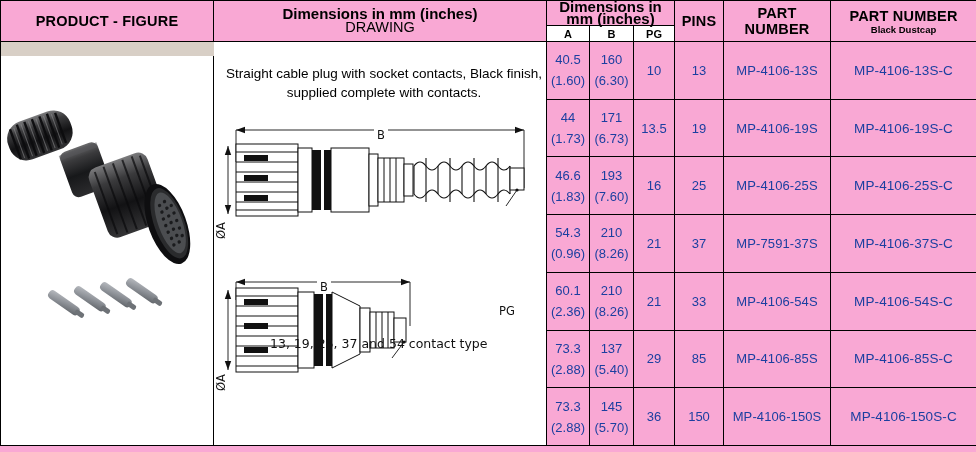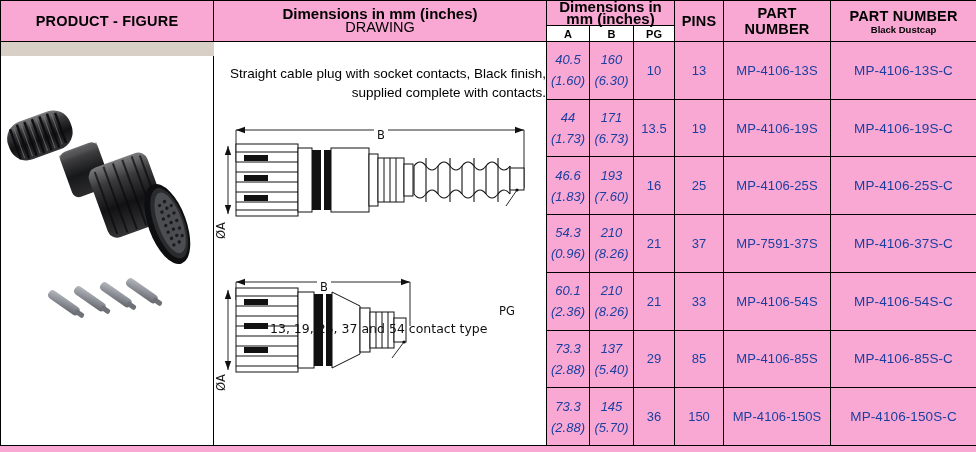--- a/index.html
+++ b/index.html
@@ -68,25 +68,24 @@
     font-size: 13.5px;
     letter-spacing: 0.1px;
     margin-top: 48px;
   }
   .cell-stack {
     display: flex;
     flex-direction: column;
     justify-content: center;
     height: 100%;
     line-height: 21px;
-    font-style: italic;
   }
   .rowcell { height: 55.5px; }
   .desc {
-    text-align: right;
+    text-align: center;
     font-size: 13.5px;
     line-height: 19px;
     padding: 8px 0 0 8px;
   }
   
   .figure-cell {
     position: relative;
     padding: 0;
     background: #fff;
   }
@@ -376,21 +375,21 @@
               <line x1="14" y1="188" x2="14" y2="268"></line>
               <path d="M14 188 l-3.2 9 h6.4 z" fill="#111" stroke="none"></path>
               <path d="M14 268 l-3.2 -9 h6.4 z" fill="#111" stroke="none"></path>
             </g>
           </g>
         </svg>
 
         <div class="cap" style="left:160px; top:72px; background:#fff; padding:0 3px;">B</div>
         <div class="cap" style="left:0px; top:183px; transform:rotate(-90deg); transform-origin:left top; white-space:nowrap;">ØA</div>
         <div class="cap" style="left:285px; top:248px;">PG</div>
-        <div class="caption-text" style="left:56px; top:265px;">13, 19, 25, 37 and 54 contact type</div>
+        <div class="caption-text" style="left:56px; top:280px;">13, 19, 25, 37 and 54 contact type</div>
 
         <div class="cap" style="left:103px; top:224px; background:#fff; padding:0 3px;">B</div>
         <div class="cap" style="left:0px; top:335px; transform:rotate(-90deg); transform-origin:left top; white-space:nowrap;">ØA</div>
         <div class="cap" style="left:171px; top:400px;">PG</div>
 
       </div>
     </td>
 
     <td class="rowcell">
       <div class="cell-stack">

